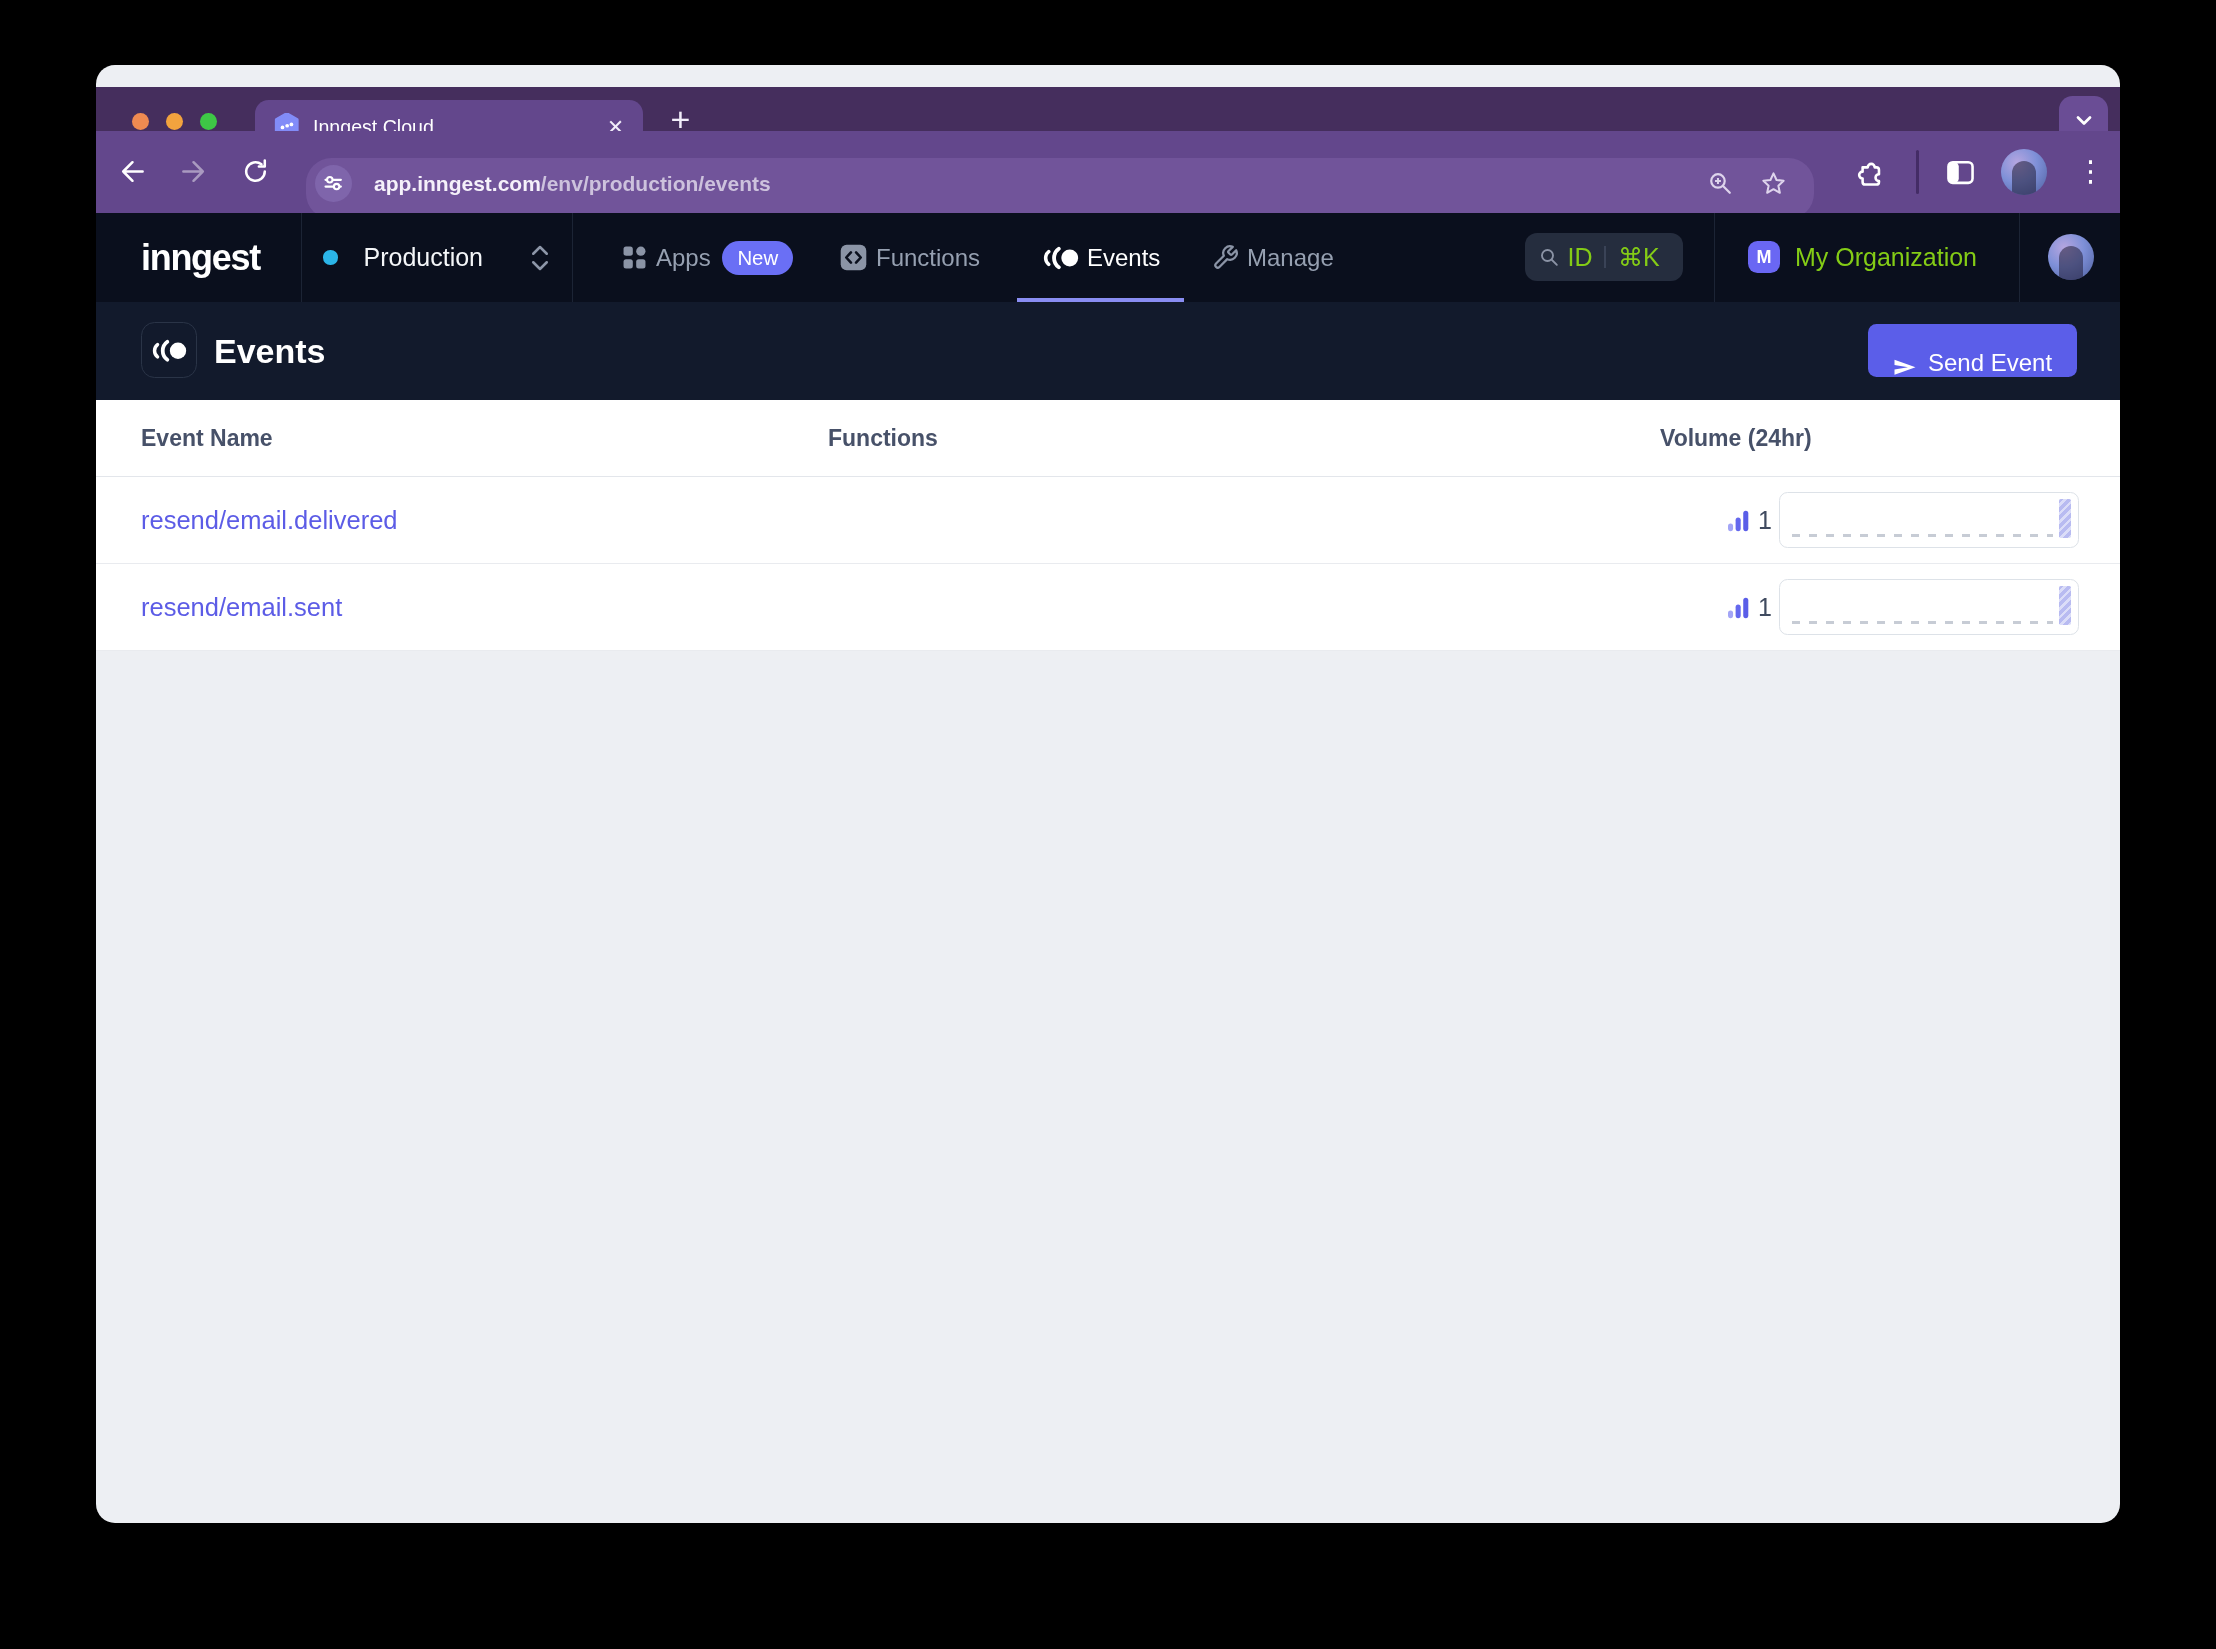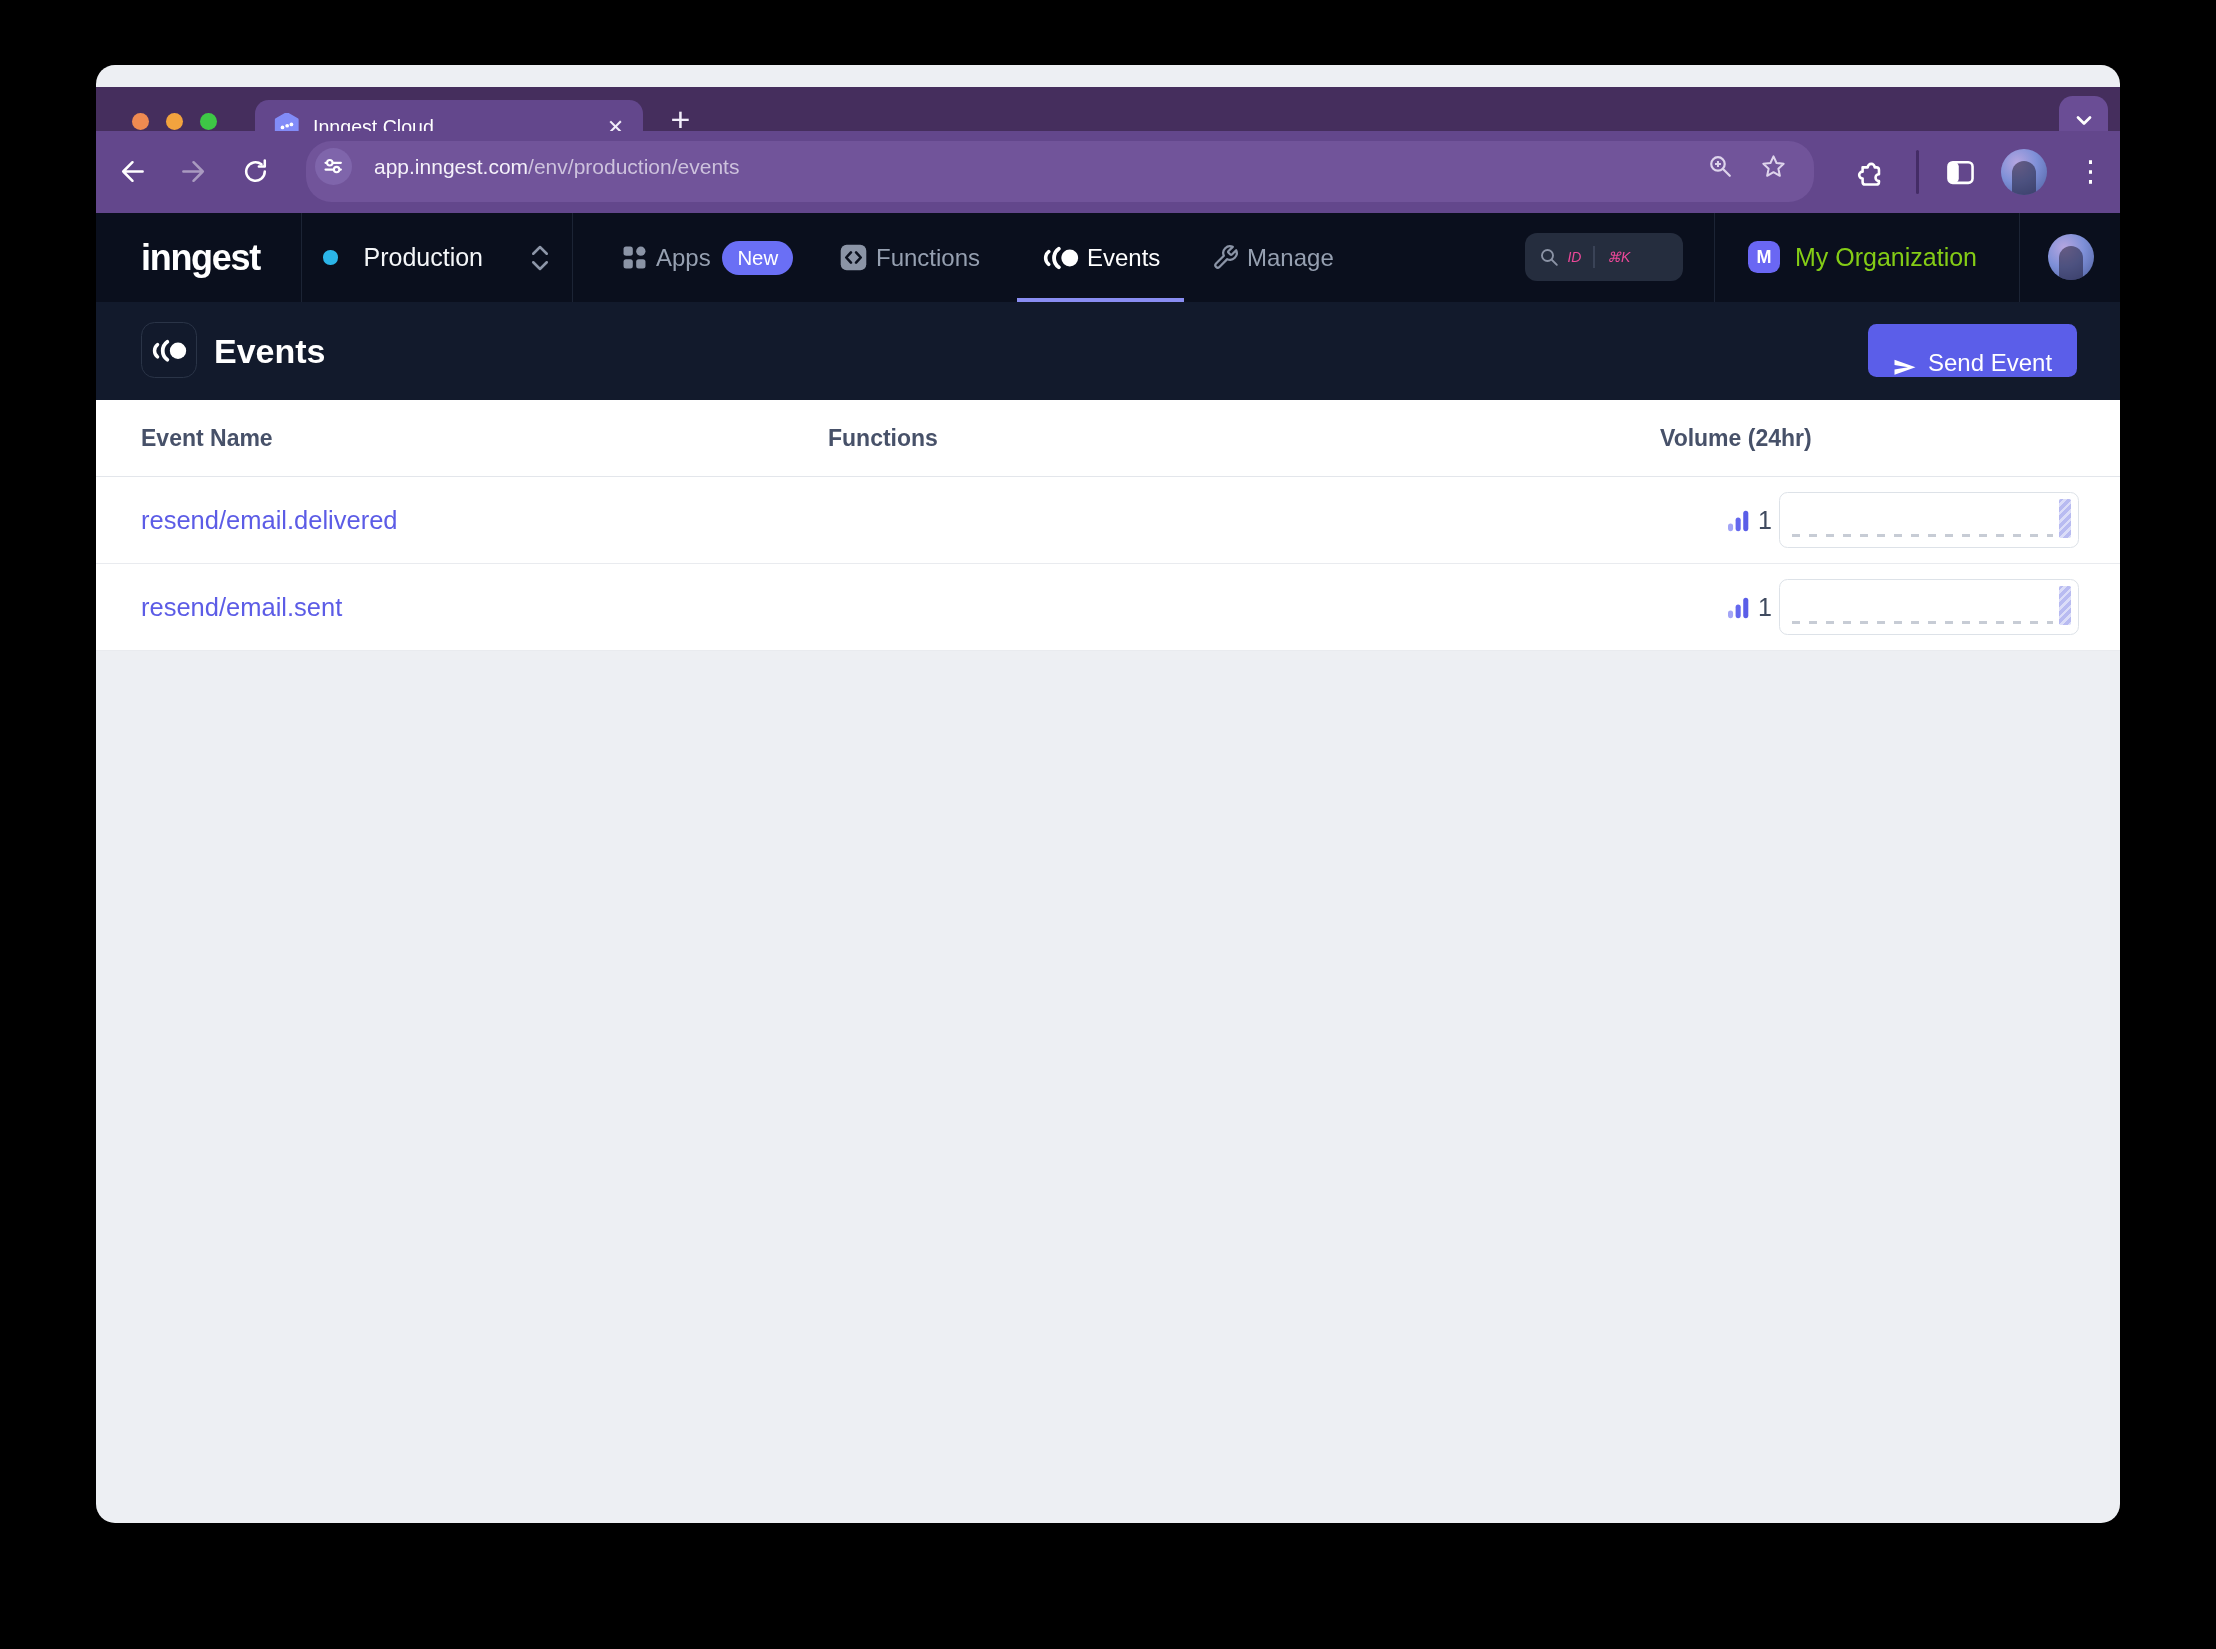--- a/index.html
+++ b/index.html
@@ -22,22 +22,22 @@
   .tab-close { position:absolute; right:19px; top:0; line-height:54px; font-size:20.4px; color:#f2eefa; }
   .newtab { position:absolute; left:566px; top:13.6px; width:37px; height:37px; text-align:center;
             line-height:36px; font-size:34px; font-weight:300; color:#f2eefa; }
   .tabsearch { position:absolute; left:1963px; top:8.5px; width:49px; height:48px;
                border-radius:13.6px; background:#6a4d95; display:flex; align-items:center; justify-content:center; }
 
   
   .toolbar { position:absolute; left:0; top:66px; width:100%; height:82px; background:#63478c; }
   .nav-ic { position:absolute; top:27px; width:27px; height:27px; }
   .ic-back { left:23px; } .ic-fwd { left:84px; opacity:.45; } .ic-reload { left:146px; }
-  .urlpill { position:absolute; left:210px; top:10px; width:1508px; height:61px;
-             border-radius:25.5px; background:#71549a; }
+  .urlpill { position:absolute; left:210px; top:27px; width:1508px; height:61px;
+             border-radius:25.5px; background:#71549a;font-weight:bold; }
   .siteinfo { position:absolute; left:8.5px; top:6.8px; width:37px; height:37px; border-radius:50%;
               background:#7f65ab; display:flex; align-items:center; justify-content:center; }
   .urltext { position:absolute; left:68px; top:0; line-height:51px; font-size:21px; color:#f5f1fa; white-space:nowrap; }
   .urltext .path { color:#cdc2dd; }
   .pill-ic { position:absolute; top:12px; width:27px; height:27px; }
   .ic-zoom { right:80px; } .ic-star { right:27px; }
   .tb-right-ic { position:absolute; top:25.5px; width:31px; height:31px; }
   .ic-ext { left:1758px; } .ic-panel { left:1849px; }
   .tb-divider { position:absolute; left:1820px; top:19px; width:3.4px; height:44px;
                 background:rgba(30,12,55,.45); border-radius:1.7px; }
@@ -58,21 +58,21 @@
   .env-label { font-size:25px; color:#f4f6f8; }
   .env-chevrons { margin-left:20.4px; }
   .navitem { position:absolute; top:0; height:89px; display:flex; align-items:center; gap:8px; }
   .navlabel { font-size:24px; color:#96a0b1; }
   .navitem.active .navlabel { color:#fff; }
   .badge-new { margin-left:3.4px; height:34px; line-height:34px; padding:0 15.3px; border-radius:17px;
                background:#6a6ff5; color:#fff; font-size:20.4px; }
   .nav-underline { position:absolute; left:921px; bottom:0; width:167px; height:4.3px; background:#898df2; }
   .searchpill { position:absolute; left:1429px; top:20.4px; width:158px; height:48px; border-radius:12px;
                 background:#252d3e; display:flex; align-items:center; padding:0 13.6px; gap:8.5px; }
-  .sp-txt { font-size:14px; color:#ec4899;font-style:italic; }
+  .sp-txt { font-size:25px; color:#84cc16; }
   .sp-div { width:1.7px; height:22px; background:#3a4357; margin:0 3.4px; }
   .orgbadge { position:absolute; left:1652px; top:28px; width:32px; height:32px; border-radius:9.4px;
               background:#6a67f3; color:#fff; font-size:18px; font-weight:700; text-align:center; line-height:32px; }
   .orgname { position:absolute; left:1699px; top:0; line-height:89px; font-size:25px; color:#84cc16; }
   .ah-avatar { position:absolute; left:1952px; top:21px; width:46px; height:46px; border-radius:50%;
                background:radial-gradient(circle at 35% 30%, #b6a6e0 0%, #7e90d8 45%, #4e5f9e 100%); overflow:hidden; }
   .ah-avatar::after { content:""; position:absolute; left:11px; top:12px; width:24px; height:34px;
                border-radius:12px 12px 3.4px 3.4px; background:rgba(35,30,55,.55); }
 
   

